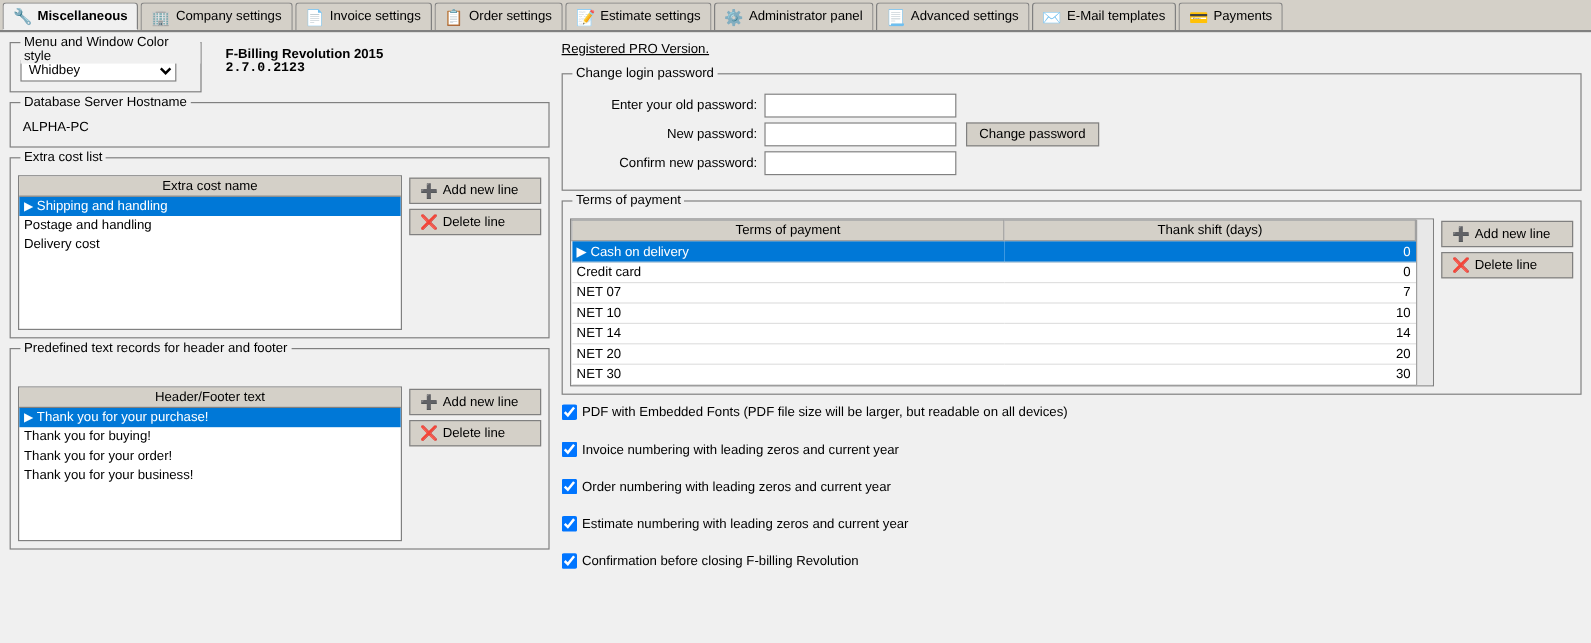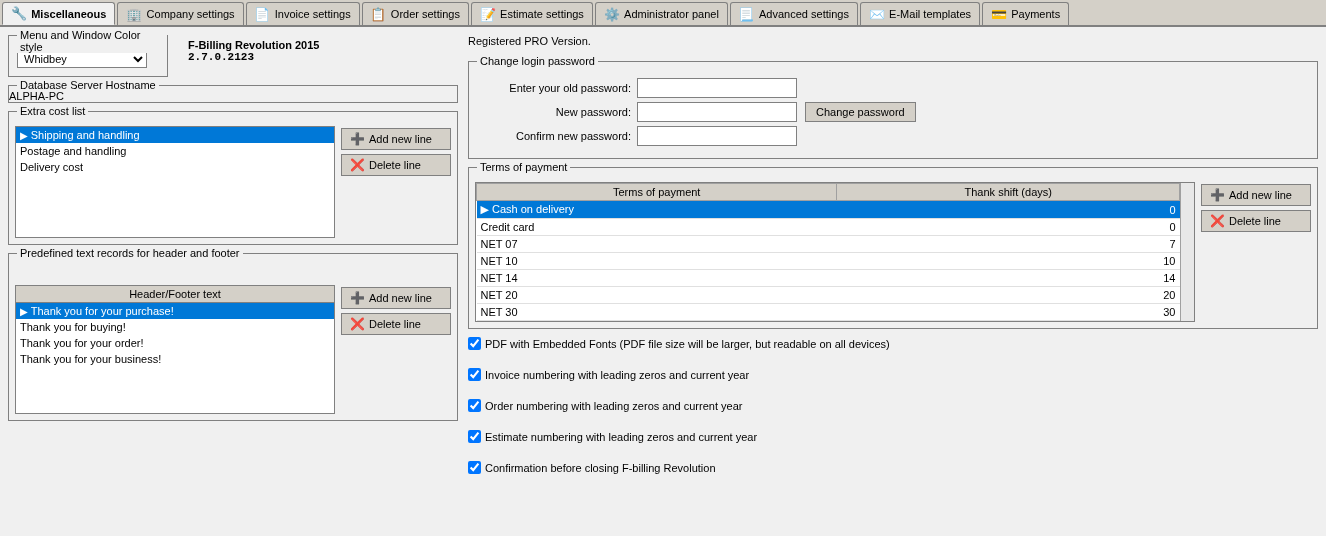--- a/index.html
+++ b/index.html
@@ -106,21 +106,21 @@
     select {
       font-size: 11px;
       padding: 1px 2px;
       border: 1px solid #808080;
       background: white;
     }
 
     
     .db-group {
       border: 1px solid #808080;
-      padding: 0;
+      padding: 10px;
       position: relative;
       background: #f0f0f0;
     }
 
     
     .list-group {
       border: 1px solid #808080;
       padding: 6px;
       position: relative;
       background: #f0f0f0;
@@ -184,20 +184,21 @@
       min-width: 110px;
     }
     .btn-icon { font-size: 12px; }
     .btn-add .btn-icon { color: #0070c0; }
     .btn-delete .btn-icon { color: #cc0000; }
 
     
     .registered-text {
       font-size: 11px;
       margin-bottom: 6px;
+      text-decoration: underline;
     }
 
     
     .password-group {
       border: 1px solid #808080;
       padding: 8px;
       position: relative;
       background: #f0f0f0;
     }
 
@@ -372,20 +373,23 @@
 
     <div class="db-group" style="position:relative;">
       <span class="group-label">Database Server Hostname</span>
       <div style="margin-top:4px; font-size:11px;">ALPHA-PC</div>
     </div>
 
     <div class="list-group" style="position:relative; flex:none;">
       <span class="group-label">Extra cost list</span>
       <div class="list-with-buttons" style="margin-top:8px;">
         <div style="flex:1; border:1px solid #808080; background:white;">
+          <div class="list-header">
+            <span class="list-header-text">Extra cost name</span>
+          </div>
           <div style="height:110px; overflow-y:auto;">
             <div class="list-item selected">
               <span class="arrow">▶</span>
               <span>Shipping and handling</span>
             </div>
             <div class="list-item">
               <span>Postage and handling</span>
             </div>
             <div class="list-item">
               <span>Delivery cost</span>

